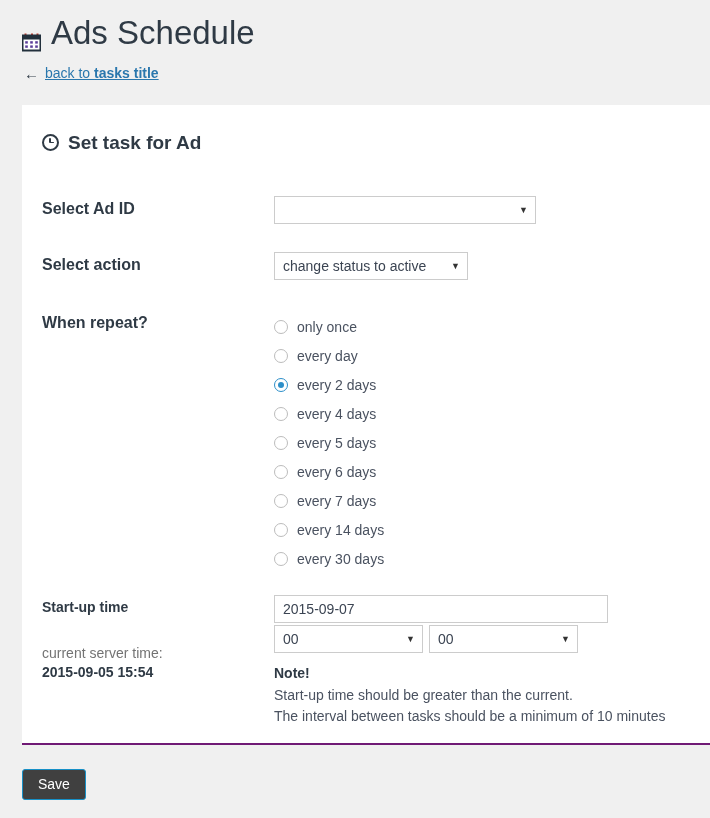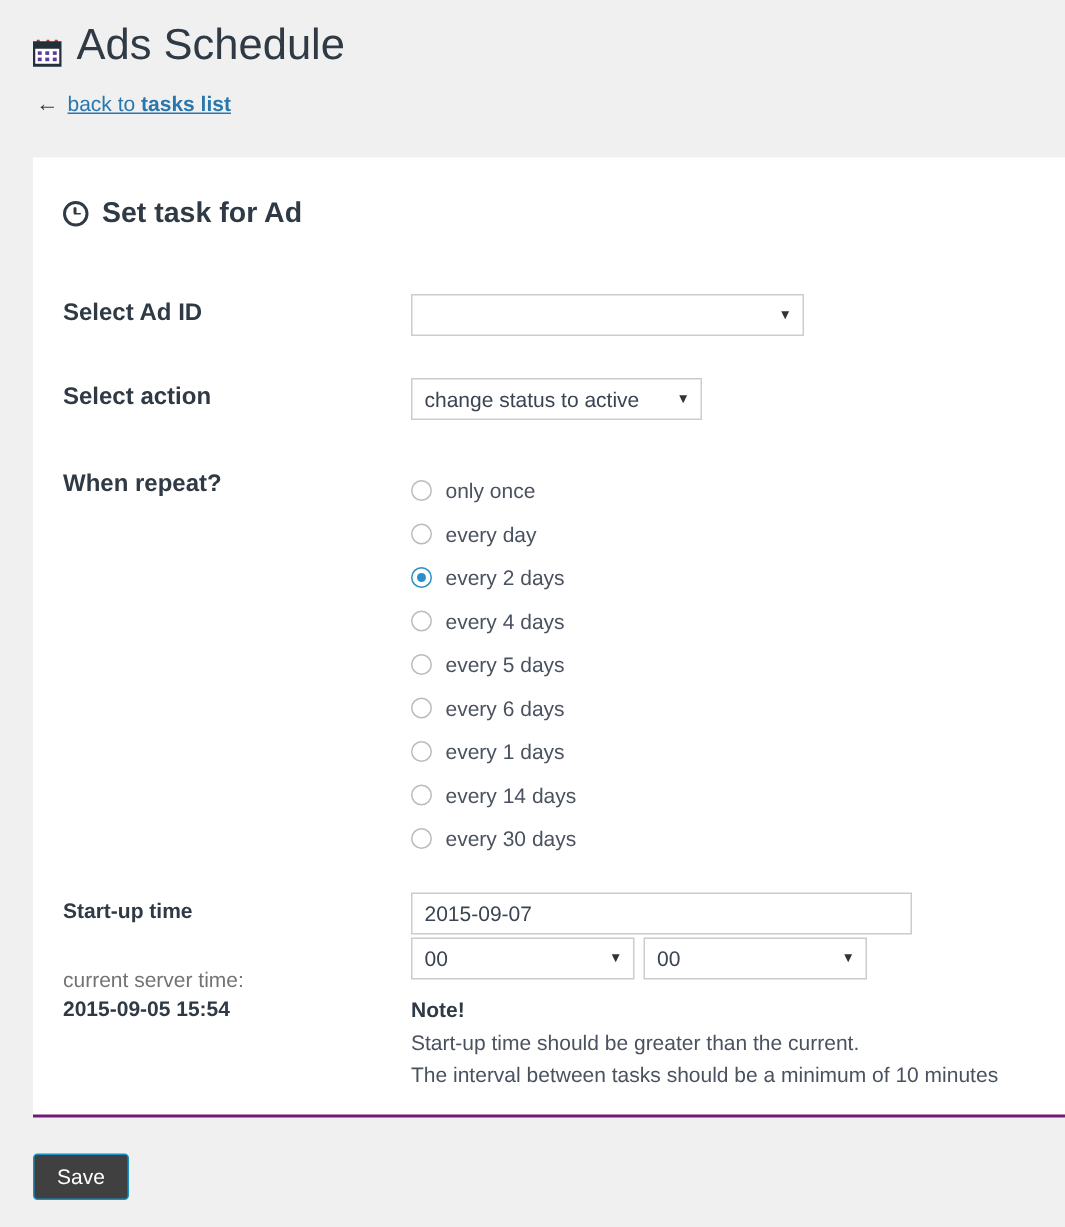--- a/index.html
+++ b/index.html
@@ -19,21 +19,21 @@
 
   
   .page-header {
     padding: 16px 0 0 22px;
     height: 105px;
   }
   .page-title {
     display: flex;
     align-items: center;
     gap: 10px;
-    font-size: 29px;
+    font-size: 33px;
     font-weight: 400;
     color: #2f3a45;
     line-height: 1;
     margin: 0 0 16px 0;
   }
   .cal-icon {
     width: 19px;
     height: 19px;
     position: relative;
     flex: 0 0 auto;
@@ -275,21 +275,21 @@
         <rect x="13.2" y="8.2" width="2.6" height="2.4" fill="#5b3e9a"></rect>
         <rect x="3.2" y="12.4" width="2.6" height="2.4" fill="#5b3e9a"></rect>
         <rect x="8.2" y="12.4" width="2.6" height="2.4" fill="#5b3e9a"></rect>
         <rect x="13.2" y="12.4" width="2.6" height="2.4" fill="#5b3e9a"></rect>
       </svg>
     </span>
     <span>Ads Schedule</span>
   </div>
   <div class="back-link-row">
     <span class="arrow-left">←</span>
-    <span class="back-link"><span>back to </span><span class="strong">tasks list</span></span>
+    <span class="back-link"><span>back to </span><span class="strong">tasks title</span></span>
   </div>
 </div>
 
 <div class="panel">
   <div class="panel-inner">
 
     <div class="panel-title">
       <span class="clock-icon"></span>
       <span>Set task for Ad</span>
     </div>
@@ -336,21 +336,21 @@
           <label class="radio-item">
             <span class="radio-mark"></span>
             <span class="radio-label">every 5 days</span>
           </label>
           <label class="radio-item">
             <span class="radio-mark"></span>
             <span class="radio-label">every 6 days</span>
           </label>
           <label class="radio-item">
             <span class="radio-mark"></span>
-            <span class="radio-label">every 1 days</span>
+            <span class="radio-label">every 7 days</span>
           </label>
           <label class="radio-item">
             <span class="radio-mark"></span>
             <span class="radio-label">every 14 days</span>
           </label>
           <label class="radio-item">
             <span class="radio-mark"></span>
             <span class="radio-label">every 30 days</span>
           </label>
         </div>

